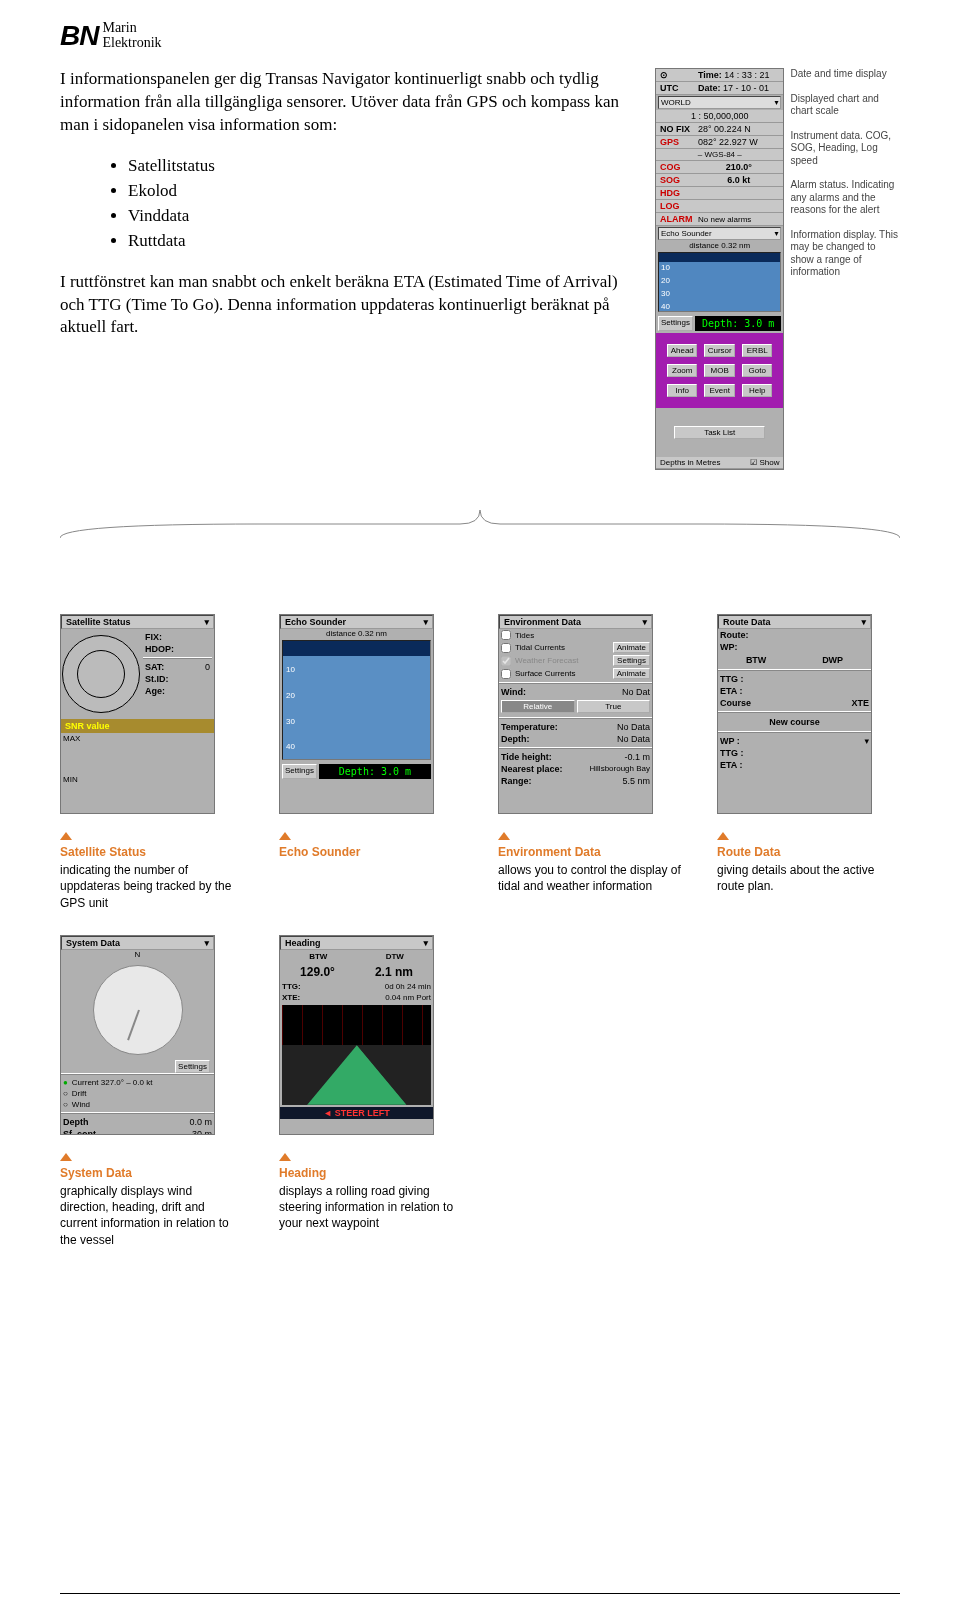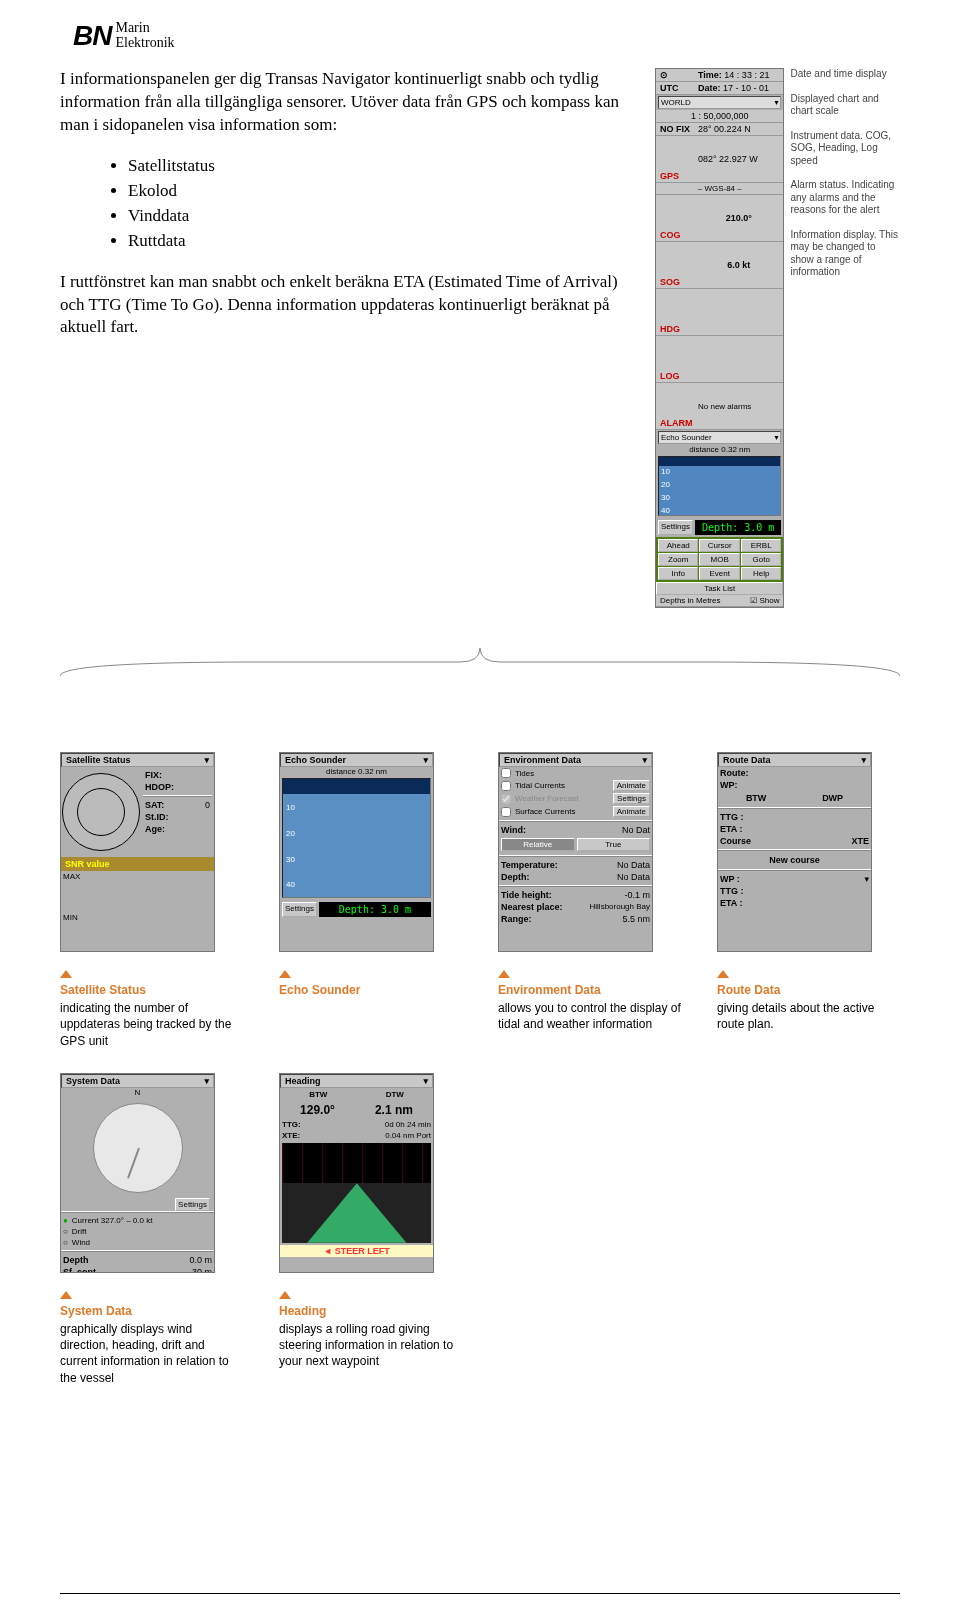--- a/index.html
+++ b/index.html
@@ -16,21 +16,20 @@
     align-items: flex-start;
     margin-bottom: 16px;
   }
   .logo-bn {
     font-family: Arial, sans-serif;
     font-weight: 900;
     font-style: italic;
     font-size: 28px;
     letter-spacing: -1px;
     margin-right: 4px;
-    margin-left: 13px;
   }
   .logo-sub { font-family: "Times New Roman", serif; font-size: 14px; line-height: 1.1; }
   .body-text { font-size: 17px; line-height: 1.35; }
   .body-text p { margin-bottom: 18px; }
   ul.bullets { list-style: disc; margin-left: 68px; margin-bottom: 18px; }
   ul.bullets li { margin-bottom: 2px; }
 
   .doc-row { display: flex; gap: 20px; align-items: flex-start; }
   .left-col { flex: 1; }
   .right-col { width: 245px; display:flex; gap:6px; align-items:flex-start; }
@@ -41,25 +40,25 @@
     background: #b0b0b0;
     border: 1px solid #777;
     font-family: Verdana, Arial, sans-serif;
     font-size: 9px;
     color: #000;
   }
   .sp-row { display:flex; align-items:center; padding:1px 4px; border-bottom:1px solid #999; background:#c8c8c8; }
   .sp-row .lbl { width: 38px; font-weight:bold; }
   .sp-row .val { flex:1; text-align:center; font-weight:bold; }
   .sp-sel { background:#ddd; border:1px inset #999; padding:1px 2px; display:flex; justify-content:space-between; align-items:center; margin:1px 2px; font-size:8px;}
-  .sp-red { color:#c00; font-weight:bold;margin-top:34px; }
+  .sp-red { color:#c00; font-weight:bold; }
   .sp-echo { height:60px; background:linear-gradient(#0a2a5a 0%,#0a2a5a 15%,#5087c0 15%,#5087c0 100%); border:1px inset #777; margin:2px; position:relative; font-size:8px; color:#fff;}
   .sp-echo .tick { position:absolute; left:2px; color:#fff;}
   .sp-btn { background:#c8c8c8; border:1px outset #fff; font-size:8px; padding:1px 2px; text-align:center;}
-  .sp-grid { display:grid; grid-template-columns:1fr 1fr 1fr; gap:1px; padding:2px; background:#4d7c0f;}
+  .sp-grid { display:grid; grid-template-columns:1fr 1fr 1fr; gap:7px; padding:11px; background:#a21caf;}
   .sp-grid .sp-btn { font-size:8px; }
   .sp-depth { background:#000; color:#0f0; font-family:monospace; font-size:10px; text-align:center; padding:2px;}
 
   .side-annot { width:110px; font-family: Verdana, sans-serif; font-size:10px; color:#444; line-height:1.25;}
   .side-annot div { margin-bottom:12px; }
 
   
   .panels-grid {
     display: grid;
     grid-template-columns: repeat(4, 1fr);
@@ -100,21 +99,21 @@
     background-image:
       linear-gradient(to bottom, transparent 0, transparent 40%, #222 40%),
       repeating-linear-gradient(to right, rgba(255,0,0,.3) 0 1px, transparent 1px 20px);
   }
   .road::after {
     content:""; position:absolute; left:50%; top:40%; width:0; height:0;
     border-left:50px solid transparent; border-right:50px solid transparent;
     border-bottom:60px solid #3a6; transform:translateX(-50%);
     clip-path: polygon(50% 0, 0 100%, 100% 100%);
   }
-  .steer { color:#f33; font-weight:bold; text-align:center; font-size:9px; background:#fef9c3; padding:1px;}
+  .steer { color:#f33; font-weight:bold; text-align:center; font-size:9px; background:#0f172a; padding:1px;}
 
   
   .chk { display:flex; align-items:center; gap:4px; padding:1px 2px; font-size:8px;}
   .chk input { width:10px; height:10px; }
   .ebtn { font-size:8px; background:#ccc; border:1px outset #fff; padding:0 3px;}
 
   
   .sys-circle { width:90px; height:90px; border:1px solid #888; border-radius:50%; background:#e8e8e8; margin:6px auto; position:relative;}
   .sys-ptr { position:absolute; left:50%; top:50%; width:2px; height:32px; background:#888; transform-origin:top; transform:rotate(20deg);}
 
@@ -219,21 +218,21 @@
         <div class="sp-btn">Ahead</div>
         <div class="sp-btn">Cursor</div>
         <div class="sp-btn">ERBL</div>
         <div class="sp-btn">Zoom</div>
         <div class="sp-btn">MOB</div>
         <div class="sp-btn">Goto</div>
         <div class="sp-btn">Info</div>
         <div class="sp-btn">Event</div>
         <div class="sp-btn">Help</div>
       </div>
-      <div class="sp-btn" style="margin:0">Task List</div>
+      <div class="sp-btn" style="margin:18px">Task List</div>
       <div class="sp-row" style="font-size:8px">
           <span>Depths in Metres</span>
           <span style="margin-left:auto">☑ <span>Show</span></span>
         </div>
     </div>
 
     <div class="side-annot">
       <div>Date and time display</div>
       <div>Displayed chart and chart scale</div>
       <div>Instrument data. COG, SOG, Heading, Log speed</div>

